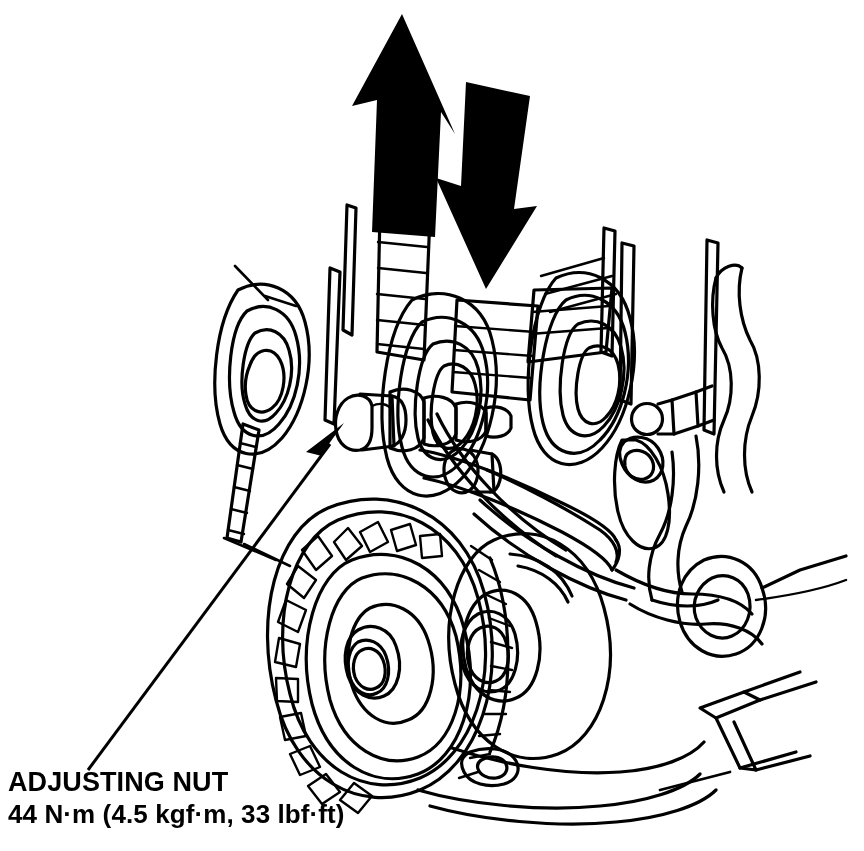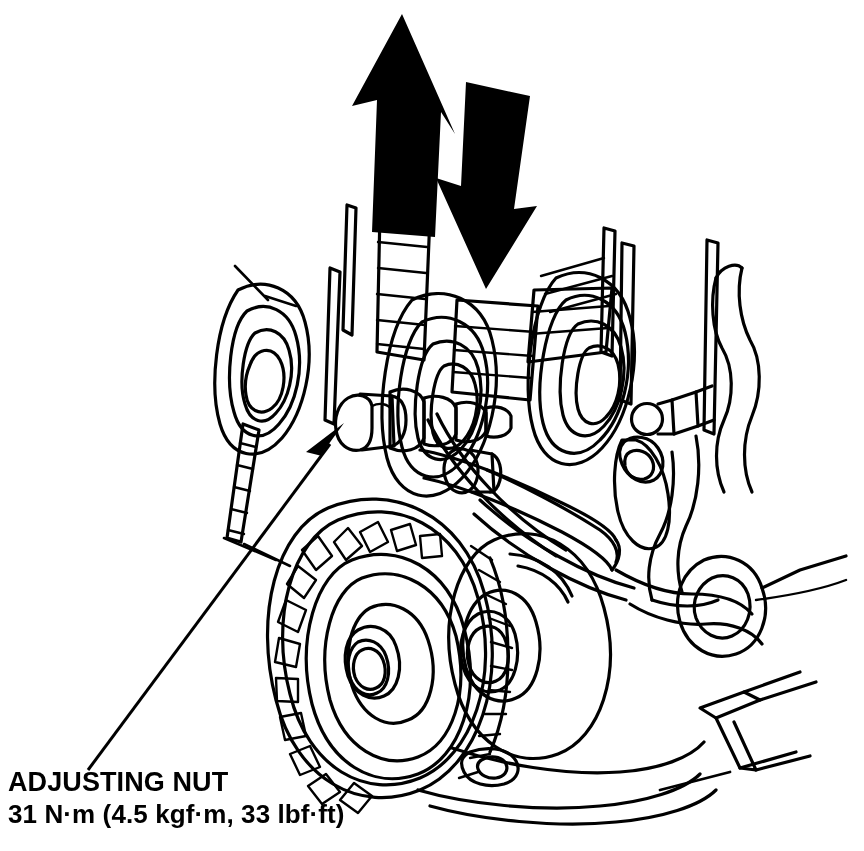--- a/index.html
+++ b/index.html
@@ -297,16 +297,16 @@
       <path d="M88,770 L330,444" fill="none" stroke="#000000" stroke-width="3"></path>
     </g>
     <g>
       <path d="M344,423 L306,452 L322,456 L310,470 Z" fill="#000000" stroke="none"></path>
     </g>
 
   </svg>
 
   <div class="caption-block">
     <span class="caption-line cap-title">ADJUSTING NUT</span>
-    <span class="caption-line cap-torque">31 N·m (4.5 kgf·m, 33 lbf·ft)</span>
+    <span class="caption-line cap-torque">44 N·m (4.5 kgf·m, 33 lbf·ft)</span>
   </div>
 
 </div>
 
 </body></html>

